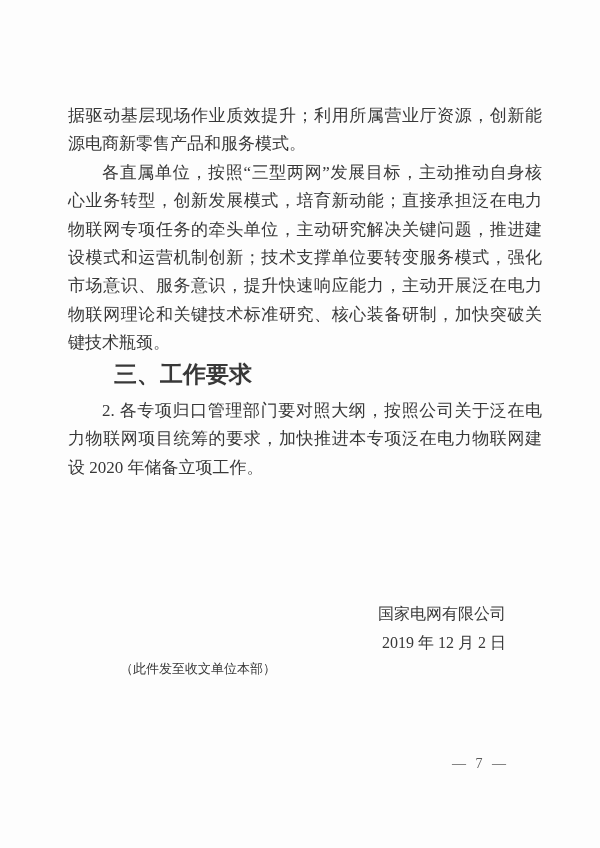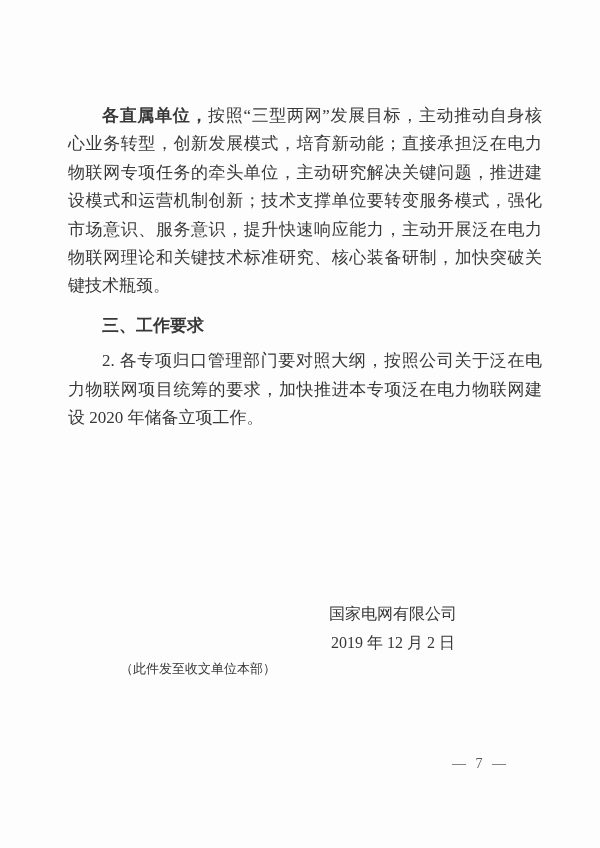--- a/index.html
+++ b/index.html
@@ -27,39 +27,39 @@
   }
   .para {
     margin: 0;
     text-indent: 2em;
   }
   .para.no-indent {
     text-indent: 0;
   }
   .hei {
     font-family: "Liberation Sans", "DejaVu Sans", sans-serif;
-    font-weight: 700;
+    font-weight: 400;
   }
   .heading {
-    margin: 11px 0 0 0;
-    font-size: 17px;
+    margin: 4px 0 0 0;
+    font-size: 23px;
     line-height: 28.4px;
     text-indent: 2em;
-    font-family: Liberation Sans, sans-serif;
+    font-family: Liberation Mono, monospace;
     font-weight: 700;
   }
   .item2 {
     margin-top: 7px;
   }
   .signature {
     position: absolute;
     top: 600px;
     left: 280px;
     width: 226px;
-    text-align: center;
+    text-align: right;
     font-size: 16px;
     line-height: 28.5px;
   }
   .note {
     position: absolute;
     top: 657px;
     left: 120px;
     font-size: 13px;
     line-height: 24px;
   }
@@ -73,20 +73,21 @@
     font-family: "Liberation Serif", "DejaVu Serif", serif;
   }
 </style>
 </head>
 <body>
 
 <div class="page">
 
   <div class="body-text">
 
+    <p class="para no-indent">据驱动基层现场作业质效提升；利用所属营业厅资源，创新能源电商新零售产品和服务模式。</p>
 
     <p class="para">
       <span class="hei">各直属单位，</span><span>按照“三型两网”发展目标，主动推动自身核心业务转型，创新发展模式，培育新动能；直接承担泛在电力物联网专项任务的牵头单位，主动研究解决关键问题，推进建设模式和运营机制创新；技术支撑单位要转变服务模式，强化市场意识、服务意识，提升快速响应能力，主动开展泛在电力物联网理论和关键技术标准研究、核心装备研制，加快突破关键技术瓶颈。</span>
     </p>
 
     <h3 class="heading">三、工作要求</h3>
 
 
     <p class="para item2">2. 各专项归口管理部门要对照大纲，按照公司关于泛在电力物联网项目统筹的要求，加快推进本专项泛在电力物联网建设 2020 年储备立项工作。</p>
 

